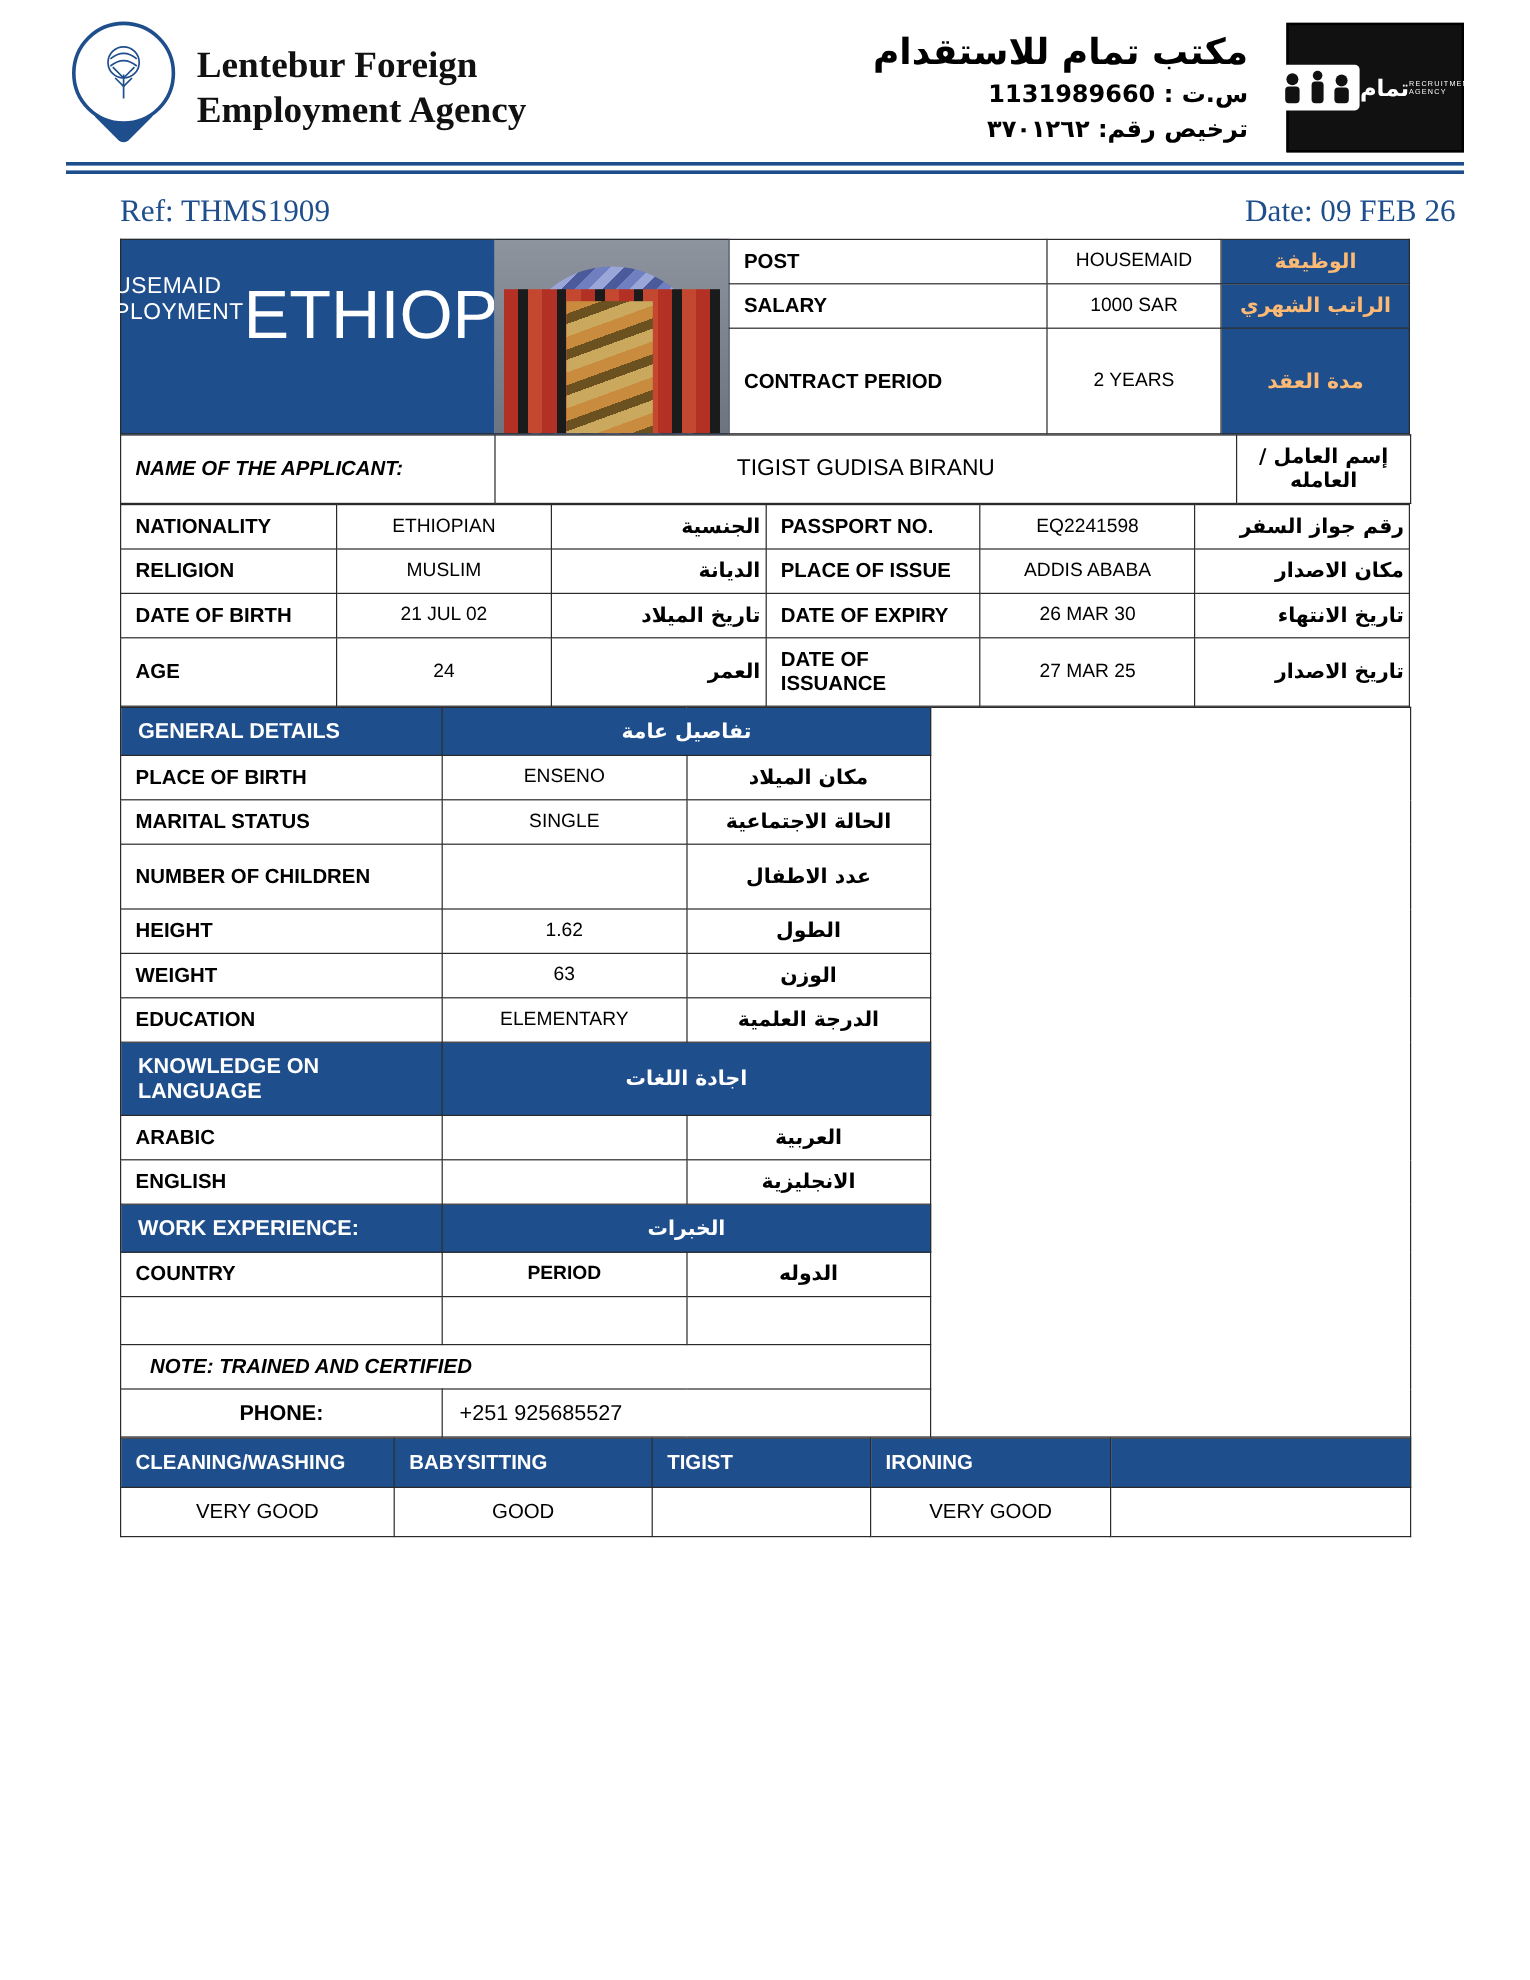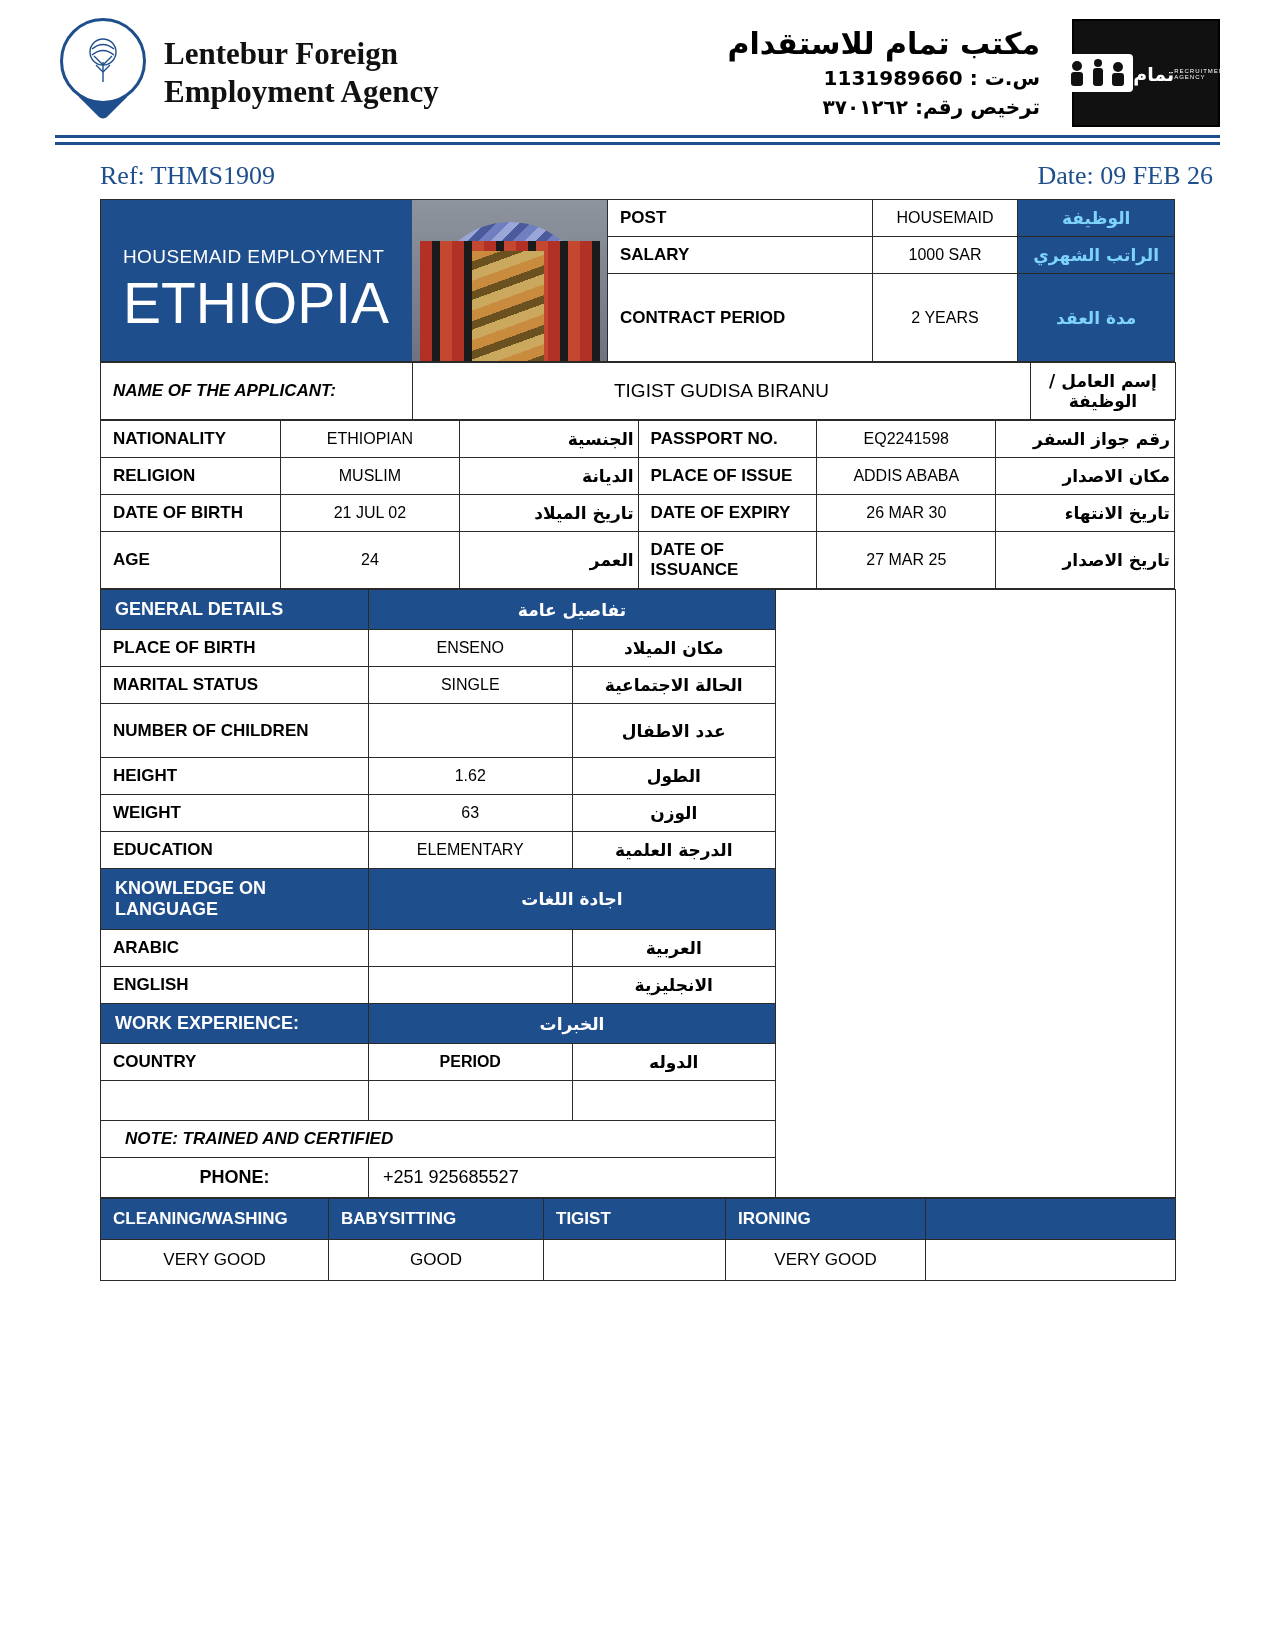--- a/index.html
+++ b/index.html
@@ -70,34 +70,34 @@
     display:flex; justify-content:space-between;
     padding: 16px 62px 8px 100px;
     font-family: "Liberation Serif", serif;
     font-size: 26px; color:#1f4e8c;
   }
 
   
   .sheet { padding: 0 100px 0 100px; }
   table { border-collapse: collapse; width: 1075px; table-layout: fixed; }
   td { border: 1px solid #2a2a2a; vertical-align: middle; }
-  .nav { background:#1f4e8c; color:#7dd3fc; }
+  .nav { background:#1f4e8c; color:#fdba74; }
   .lbl { font-size: 17px; font-weight: bold; padding: 8px 12px; }
   .val { font-size: 16px; text-align:center; padding: 8px 6px; }
   .ar  { font-family:"DejaVu Sans", sans-serif; direction: rtl; text-align:right; font-size:17px; font-weight:bold; padding:8px 4px;}
   .ar-c{ font-family:"DejaVu Sans", sans-serif; direction: rtl; text-align:center; font-size:17px; font-weight:bold; padding:8px 10px;}
   .hdr-blue { background:#1f4e8c; color:#fff; font-weight:bold; font-size:18px; padding:9px 14px; }
   .hdr-blue-ar { background:#1f4e8c; color:#fff; font-weight:bold; font-size:17px; padding:9px 14px; font-family:"DejaVu Sans",sans-serif; direction:rtl; text-align:center;}
 
   
   .topblock { display:flex; width:1075px; }
   .tb-left {
     width: 312px; background:#1f4e8c; color:#fff;
     border:1px solid #2a2a2a; border-right:none;
-    display:flex; flex-direction:column; justify-content:center;
+    display:flex; flex-direction:row; justify-content:center;
     padding: 28px 0 10px 22px;
   }
   .tb-left .sub { font-size: 19px; letter-spacing:.4px; }
   .tb-left .big { font-size: 57px; line-height: 1.05; margin-top: 6px; }
   .tb-photo {
     width: 195px; border:1px solid #2a2a2a; border-left:none; border-right:none;
     background:#1f4e8c; overflow:hidden; position:relative;
   }
   .tb-right { flex:1; }
   .tb-right table { width: 568px; }
@@ -248,21 +248,21 @@
         </tbody>
           </table>
       </div>
     </div>
 
     <table>
       <tbody>
           <tr>
         <td class="lbl italic-b" style="width:312px">NAME OF THE APPLICANT:</td>
         <td class="val" style="width:618px; font-size:19px">TIGIST GUDISA BIRANU</td>
-        <td class="ar-c" style="width:145px">إسم العامل / الوظيفة</td>
+        <td class="ar-c" style="width:145px">إسم العامل / العامله</td>
       </tr>
     </tbody>
       </table>
 
     <table>
       <tbody>
       <tr>
         <td class="lbl" style="width:180px">NATIONALITY</td>
         <td colspan="0" class="val">ETHIOPIAN</td>
         <td class="ar">الجنسية</td>

